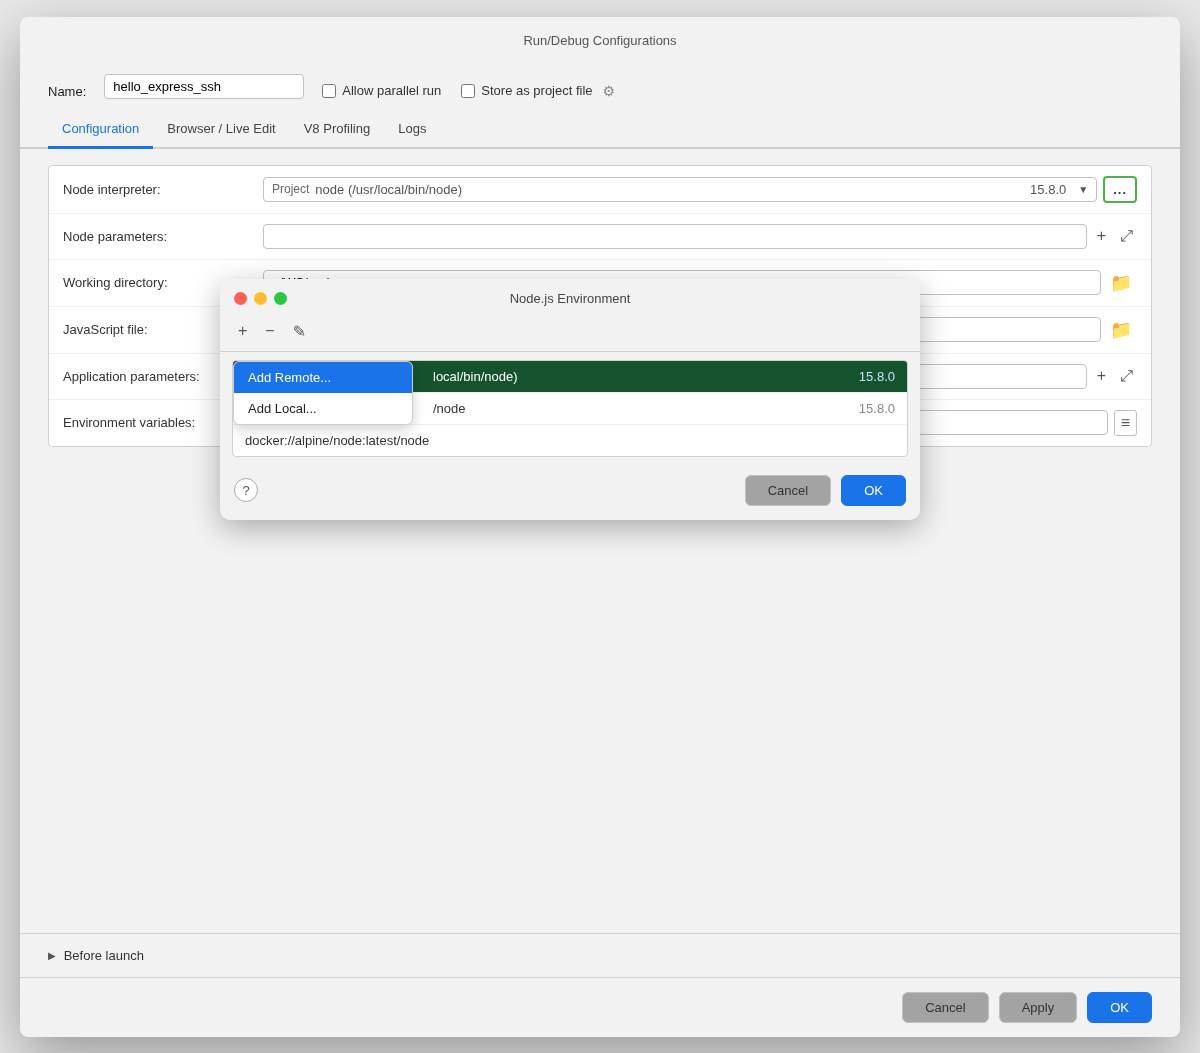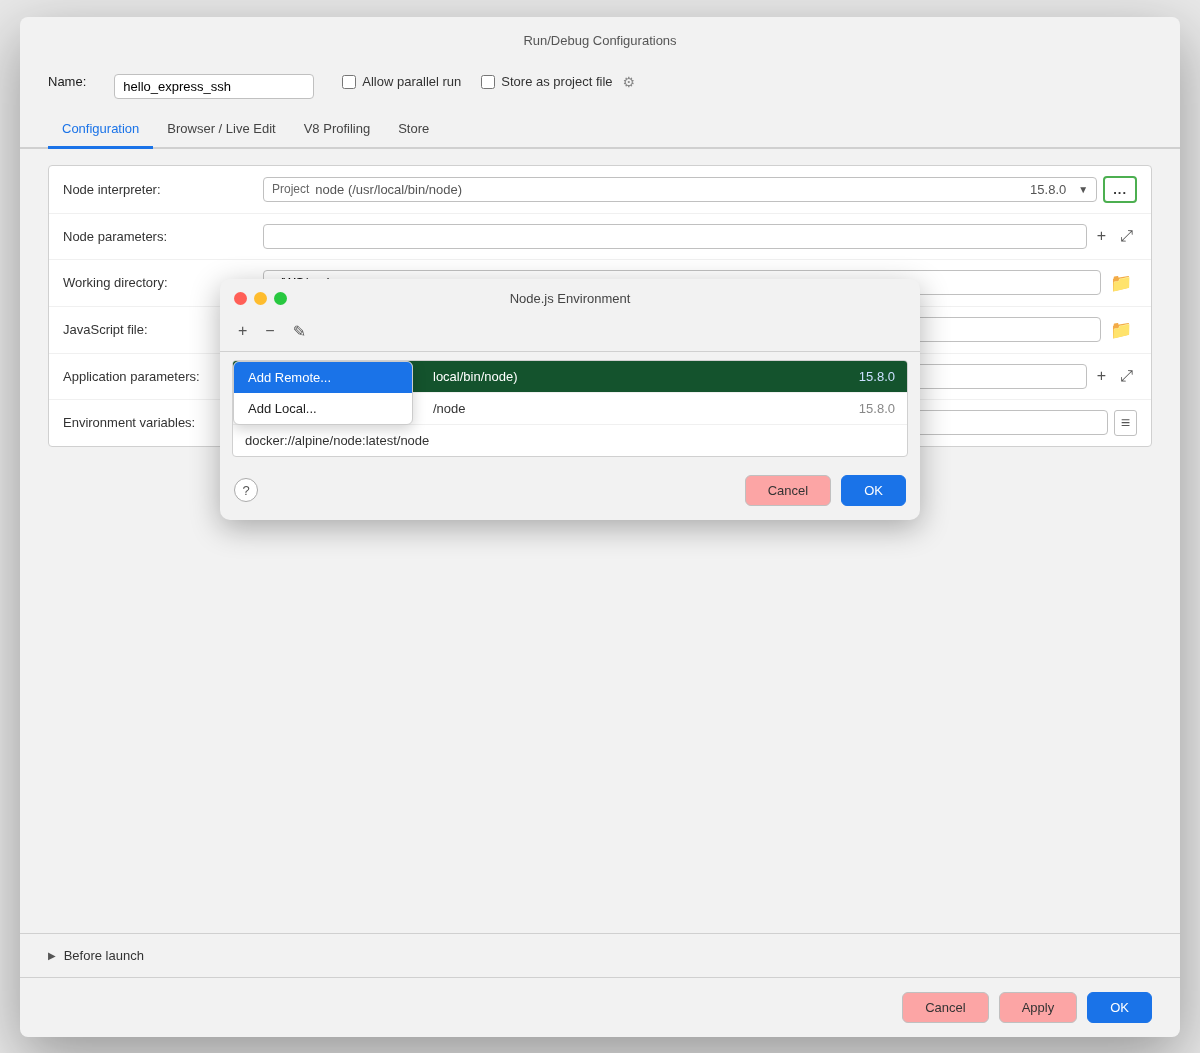--- a/index.html
+++ b/index.html
@@ -25,23 +25,23 @@
     }
     .title-bar {
       text-align: center;
       padding: 16px 0 12px;
       color: #555;
       font-size: 13px;
       border-bottom: none;
     }
     .header-row {
       display: flex;
-      align-items: flex-start;
+      align-items: flex-end;
       padding: 14px 28px 14px;
-      gap: 28px;
+      gap: 18px;
     }
     .name-label {
       font-size: 13px;
       color: #1a1a1a;
       white-space: nowrap;
     }
     .name-input {
       border: 1px solid #c0c0c0;
       border-radius: 4px;
       padding: 4px 8px;
@@ -206,21 +206,21 @@
       padding: 14px 28px;
       gap: 10px;
       border-top: 1px solid #d0d0d0;
     }
     .btn {
       padding: 7px 22px;
       border-radius: 6px;
       font-size: 13px;
       cursor: pointer;
       border: 1px solid #c0c0c0;
-      background: #fca5a5;
+      background: #a3a3a3;
       color: #333;
     }
     .btn-primary {
       background: #1a73e8;
       color: white;
       border: 1px solid #1a73e8;
     }
 
     
     .modal-overlay {
@@ -379,21 +379,21 @@
     <div class="tab active">
       <span>Configuration</span>
     </div>
     <div class="tab">
       <span>Browser / Live Edit</span>
     </div>
     <div class="tab">
       <span>V8 Profiling</span>
     </div>
     <div class="tab">
-      <span>Store</span>
+      <span>Logs</span>
     </div>
   </div>
 
   <div class="main-content">
     <div class="form-section">
 
       <div class="form-row">
         <span class="form-label">Node interpreter:</span>
         <div class="form-field">
           <div class="interpreter-select">

